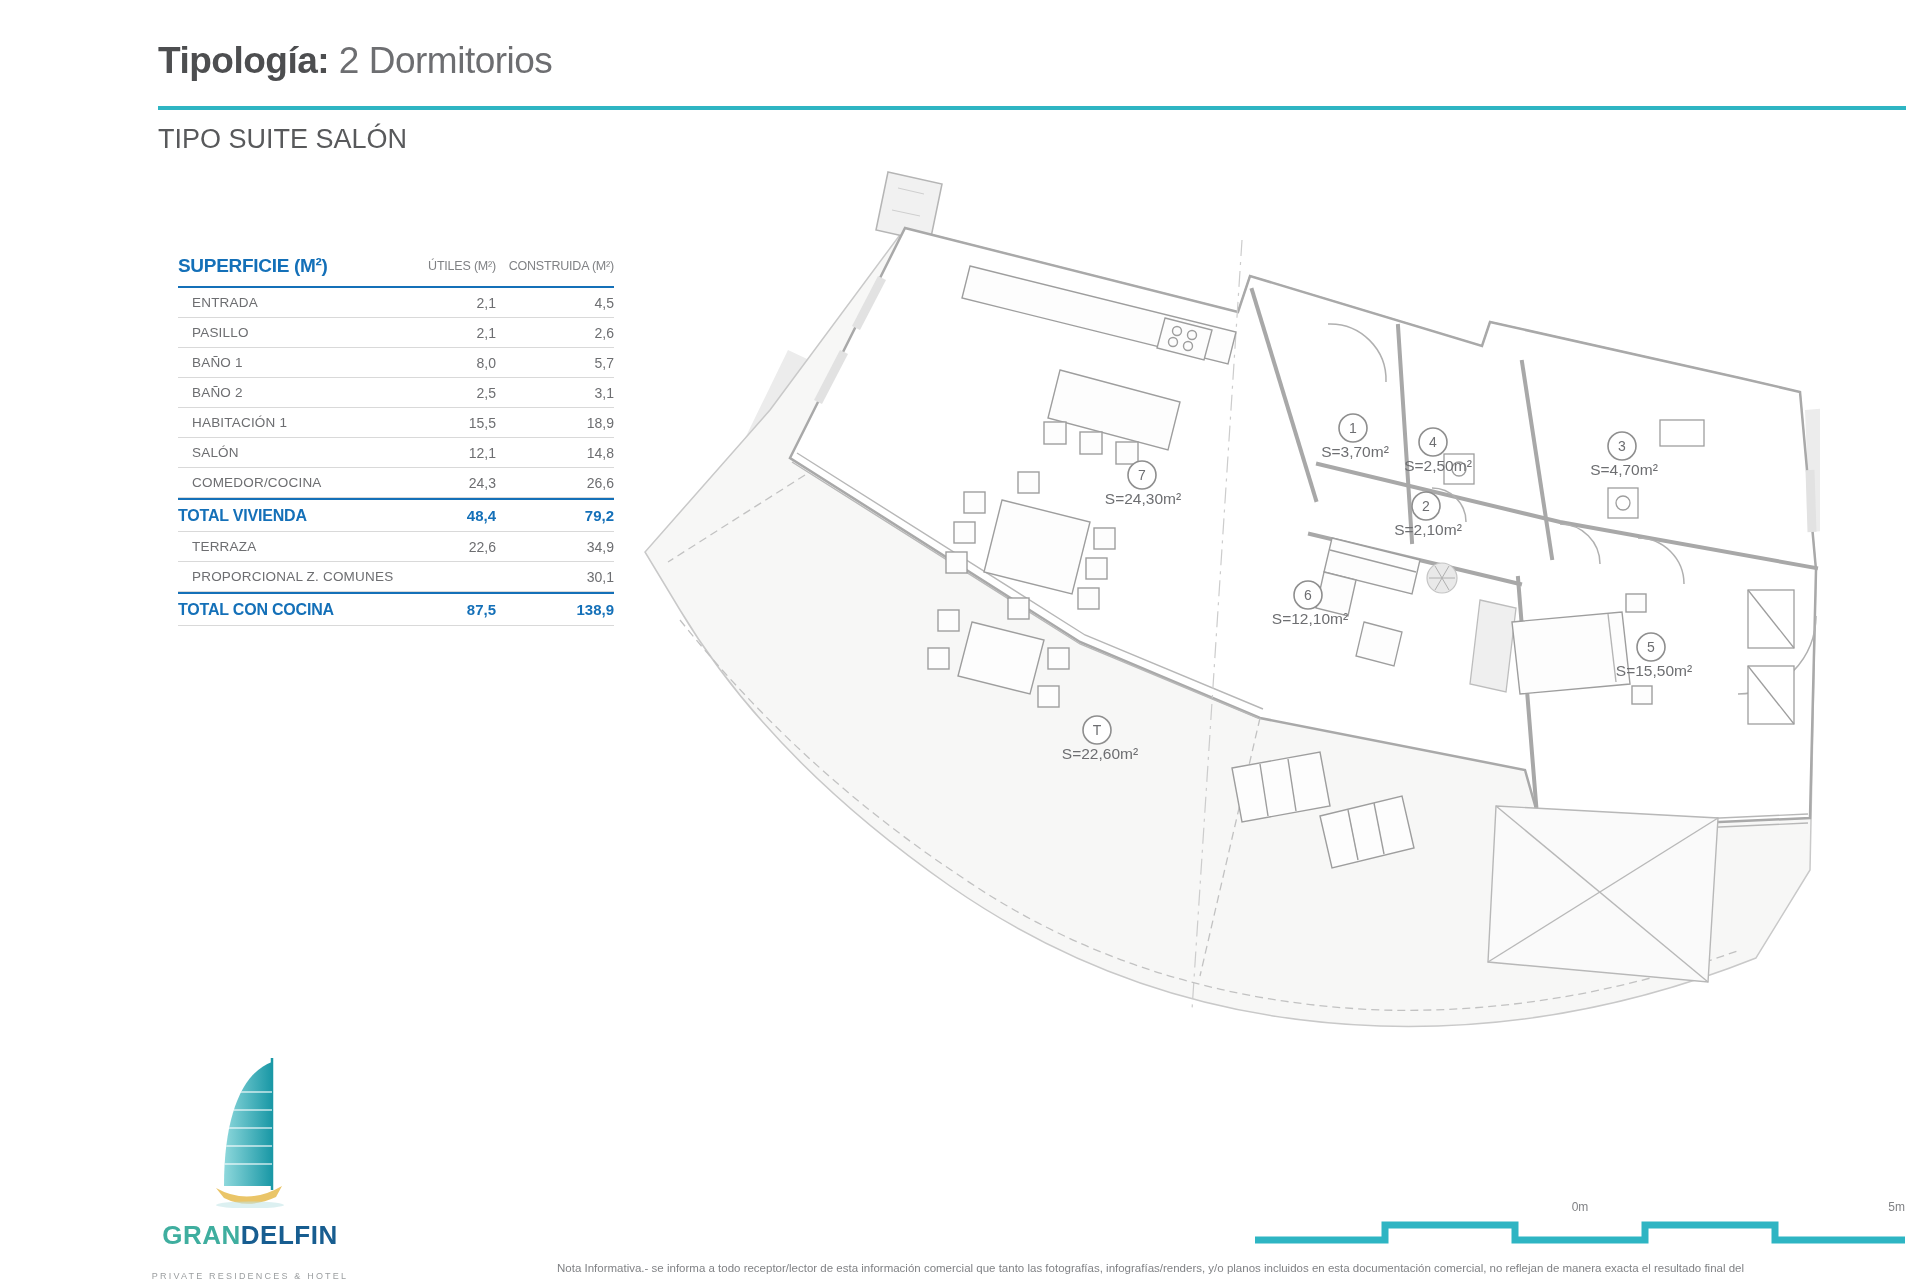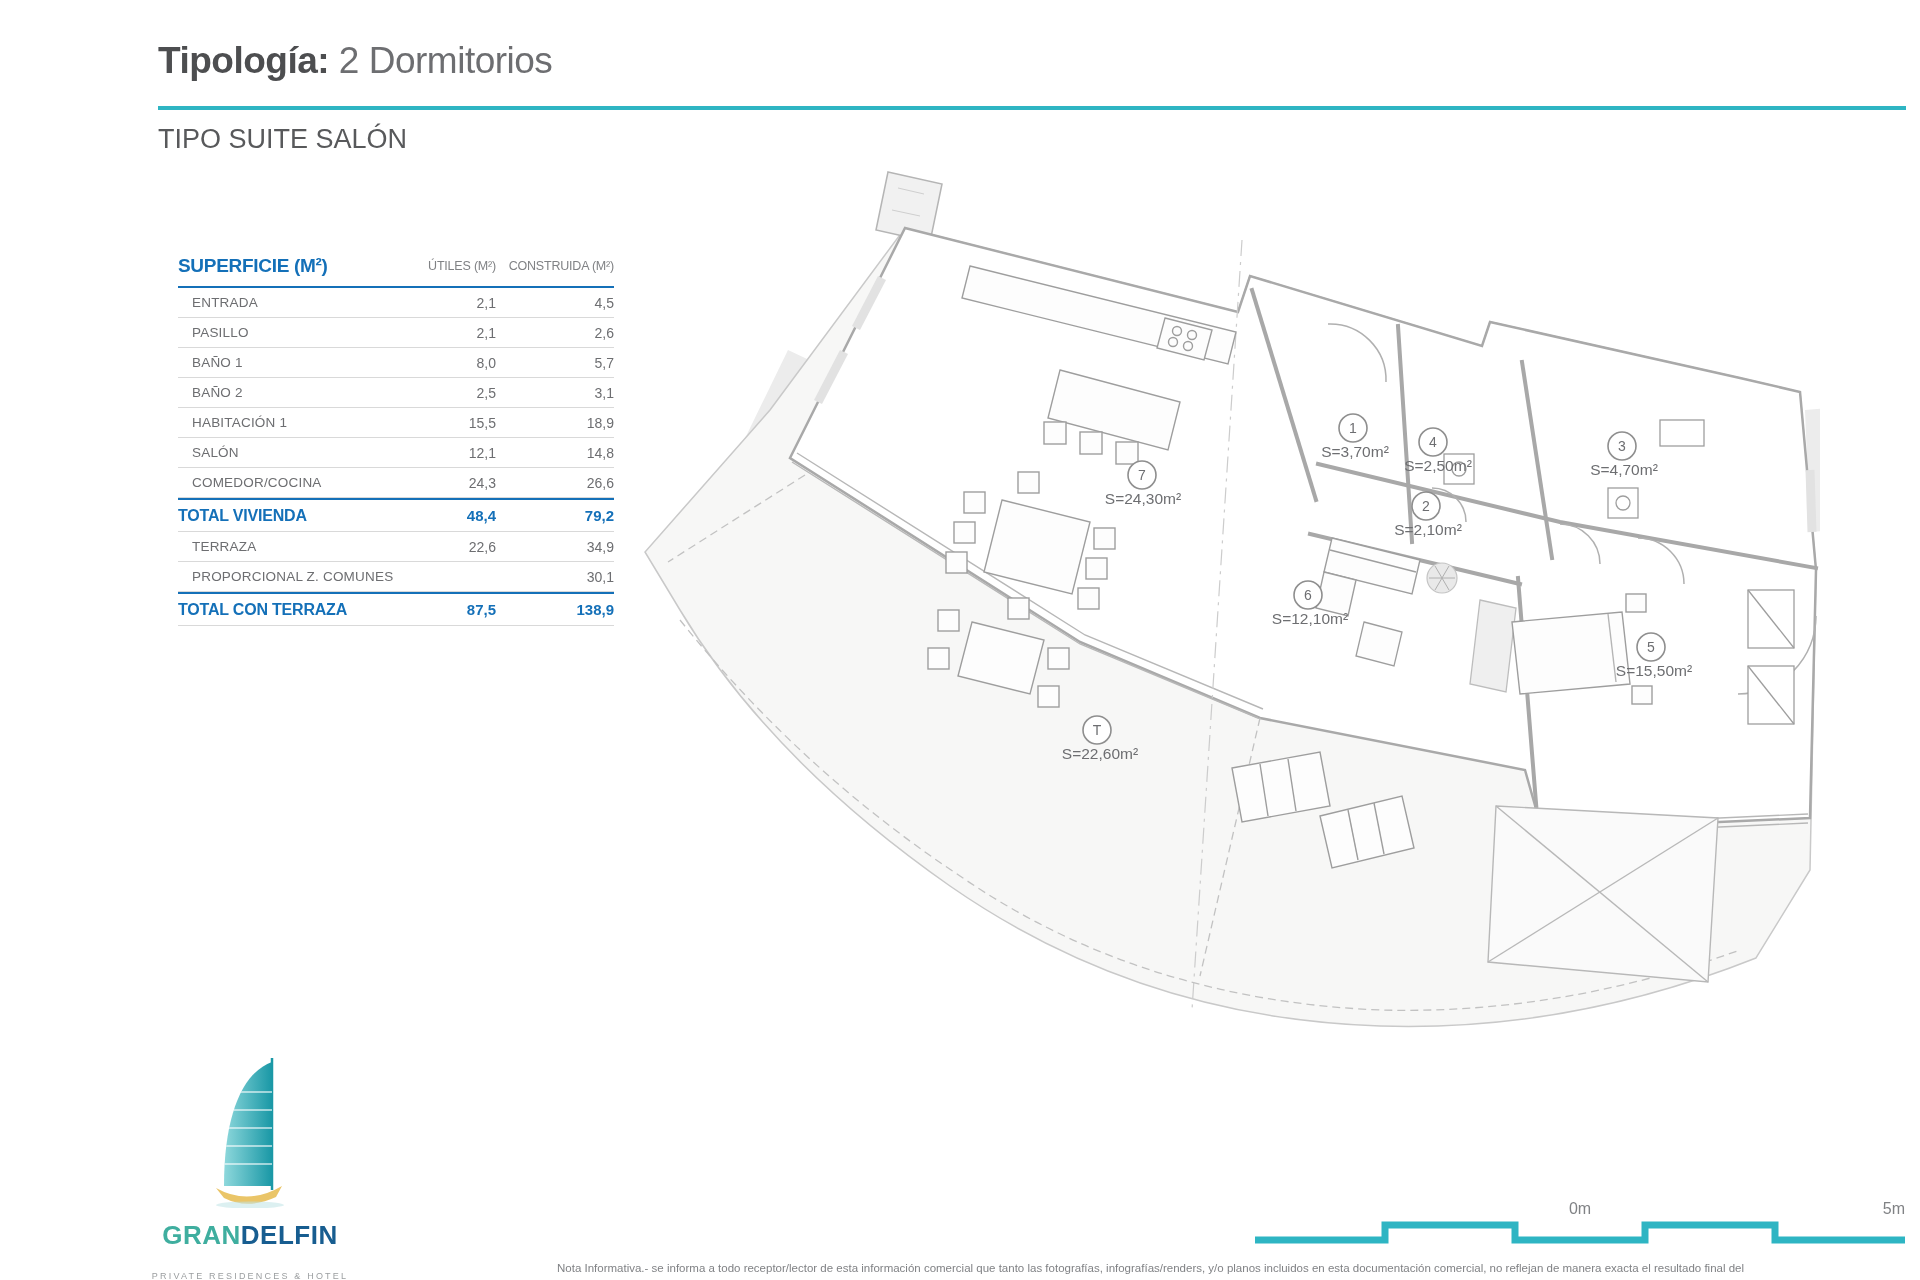--- a/index.html
+++ b/index.html
@@ -33,21 +33,21 @@
 
   
   .logo{position:absolute;left:140px;top:1058px;width:220px;text-align:center;}
   .logo .brand{font-size:26px;font-weight:700;letter-spacing:0.5px;margin-top:8px;}
   .logo .brand .b1{color:#3fae9f;}
   .logo .brand .b2{color:#175d90;}
   .logo .tag{font-size:9px;color:#9b9ea0;letter-spacing:2.2px;margin-top:20px;}
 
   
   .scale{position:absolute;left:1255px;top:1200px;width:650px;height:56px;}
-  .scale .lbls{position:relative;height:16px;font-size:16px;color:#808285;}
+  .scale .lbls{position:relative;height:16px;font-size:12px;color:#808285;}
   .scale .l0{position:absolute;left:50%;transform:translateX(-50%);}
   .scale .l5{position:absolute;right:0;}
 
   
   .foot{position:absolute;left:557px;top:1262px;width:1363px;font-size:11.5px;color:#808285;
         white-space:nowrap;overflow:hidden;}
 </style>
 </head>
 <body>
 
@@ -107,21 +107,21 @@
       <div class="c1">TERRAZA</div>
       <div class="c2">22,6</div>
       <div class="c3">34,9</div>
     </div>
   <div class="srow">
       <div class="c1">PROPORCIONAL Z. COMUNES</div>
       <div class="c2"></div>
       <div class="c3">30,1</div>
     </div>
   <div class="srow total">
-      <div class="c1">TOTAL CON TERRAZA</div>
+      <div class="c1">TOTAL CON COCINA</div>
       <div class="c2">87,5</div>
       <div class="c3">138,9</div>
     </div>
 </div>
 
 <svg class="plan" viewBox="0 0 1200 880">
 
   <g>
     <polygon points="168,180 202,196 132,340 98,324" fill="#ececec"></polygon>
     <polygon points="1185,240 1211,238 1216,360 1190,362" fill="#ececec"></polygon>

